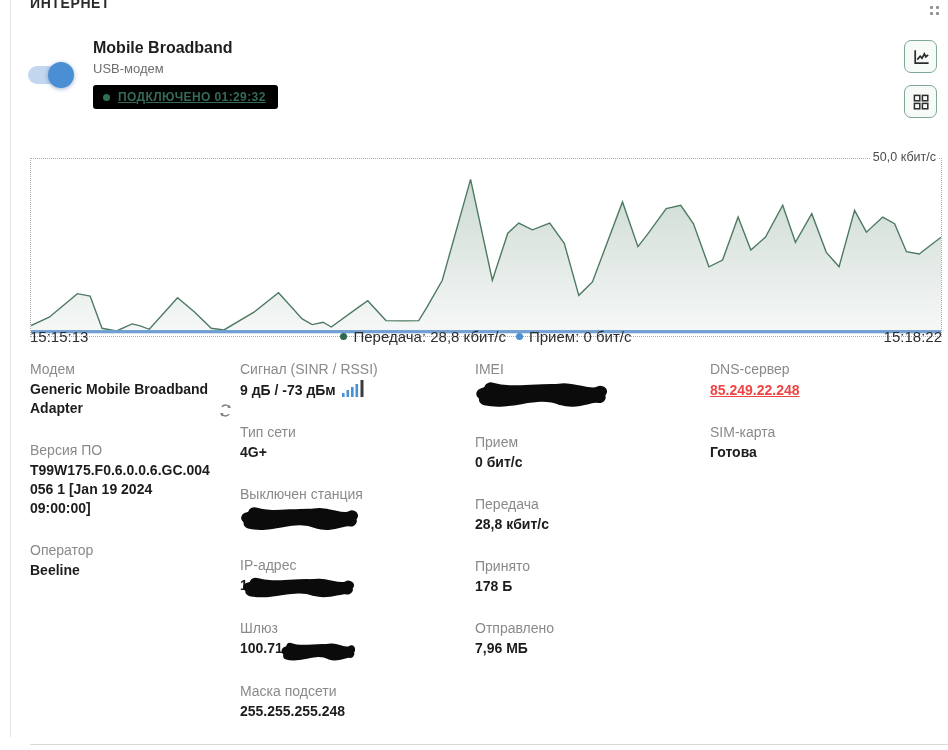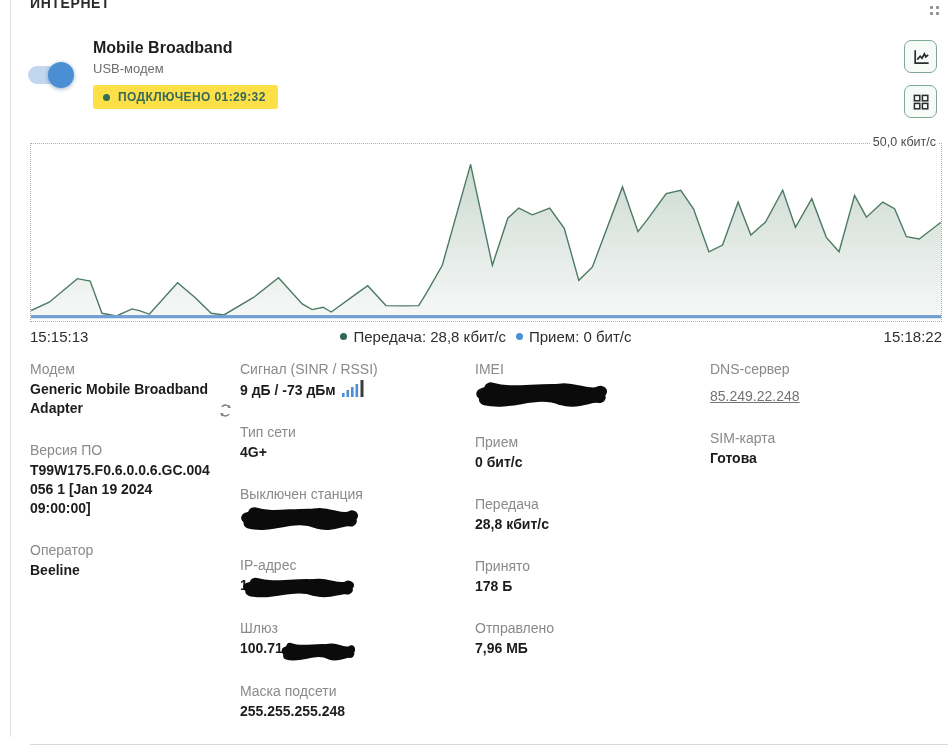--- a/index.html
+++ b/index.html
@@ -13,47 +13,47 @@
   .drag-handle{position:absolute;right:9px;top:6px;display:grid;grid-template-columns:3px 3px;grid-gap:3px;cursor:grab;}
   .drag-handle i{width:3px;height:3px;background:#8f8f8f;border-radius:1px;display:block;}
 
   
   .toggle{position:absolute;left:28px;top:66px;width:44px;height:18px;border-radius:9px;background:#c2d7ef;cursor:pointer;}
   .toggle .knob{position:absolute;right:-2px;top:-4px;width:26px;height:26px;border-radius:50%;background:#4a8fd3;box-shadow:0 1px 4px rgba(30,80,140,.45);}
 
   .iface{position:absolute;left:93px;top:38px;}
   .iface-name{font-size:16px;font-weight:bold;color:#1e1e1e;line-height:20px;}
   .iface-sub{font-size:13px;color:#6e6e6e;margin-top:3px;}
-  .status-badge{display:inline-flex;align-items:center;margin-top:9px;background:#fde047;border-radius:3px;
-    padding:5px 12px 5px 10px;font-size:12px;letter-spacing:.4px;color:#35695a;font-weight:bold;}
+  .status-badge{display:inline-flex;align-items:center;margin-top:9px;background:#000000;border-radius:3px;
+    padding:5px 12px 5px 10px;font-size:12px;letter-spacing:.4px;color:#35695a;font-weight:bold;text-decoration:underline;}
   .status-badge .dot{width:7px;height:7px;border-radius:50%;background:#2d7150;margin-right:8px;}
 
   .side-buttons{position:absolute;right:11px;top:40px;display:flex;flex-direction:column;gap:12px;}
   .icon-btn{width:33px;height:33px;border:1px solid #7fa896;border-radius:7px;background:#f6fbf8;
     display:flex;align-items:center;justify-content:center;cursor:pointer;padding:0;}
 
   
-  .chart-wrap{position:absolute;left:30px;top:143px;width:912px;height:179px;border:1px dotted #adadad;box-sizing:border-box;text-decoration:underline;}
+  .chart-wrap{position:absolute;left:30px;top:158px;width:912px;height:179px;border:1px dotted #adadad;box-sizing:border-box;text-decoration:underline;}
   .chart-wrap svg{position:absolute;left:0;top:0;width:100%;height:100%;}
   .ymax-label{position:absolute;top:-9px;right:2px;background:#fff;padding:0 3px;font-size:12.5px;color:#4c4c4c;}
 
   .chart-footer{position:absolute;left:30px;top:328px;width:912px;display:flex;justify-content:space-between;align-items:center;
     font-size:15px;color:#2e2e2e;}
   .legend{display:flex;gap:10px;}
   .legend-item{display:flex;align-items:center;}
   .legend-dot{width:7px;height:7px;border-radius:50%;margin-right:6px;display:inline-block;}
 
   
   .details{position:absolute;left:30px;top:360px;width:912px;display:grid;grid-template-columns:210px 235px 235px 1fr;}
   .detail-item{margin-bottom:23px;}
   .d-label{font-size:14px;color:#8a8a8a;line-height:18px;margin-bottom:2px;}
   .d-value{font-size:14px;color:#1c1c1c;font-weight:bold;line-height:19px;position:relative;}
   .detail-col-0 .d-value{max-width:196px;padding-right:16px;box-sizing:border-box;}
   .d-value.danger{color:#e0756a;font-weight:normal;}
-  .d-link{font-size:14px;color:#737373;text-decoration:underline;line-height:19px;display:inline-block;margin-top:7px;font-weight:normal;}
+  .d-link{font-size:14px;color:#ef4444;text-decoration:underline;line-height:19px;display:inline-block;margin-top:1px;font-weight:bold;}
   .refresh-pos{position:absolute;right:-8px;top:22px;}
   .redact{vertical-align:middle;display:inline-block;}
   .redact.after-text{margin-left:-6px;margin-bottom:-4px;}
 
   .bottom-divider{position:absolute;left:30px;top:744px;width:918px;height:1px;background:#d9d9d9;}
 </style>
 </head>
 <body>
 
 <div class="card-left-border"></div>

